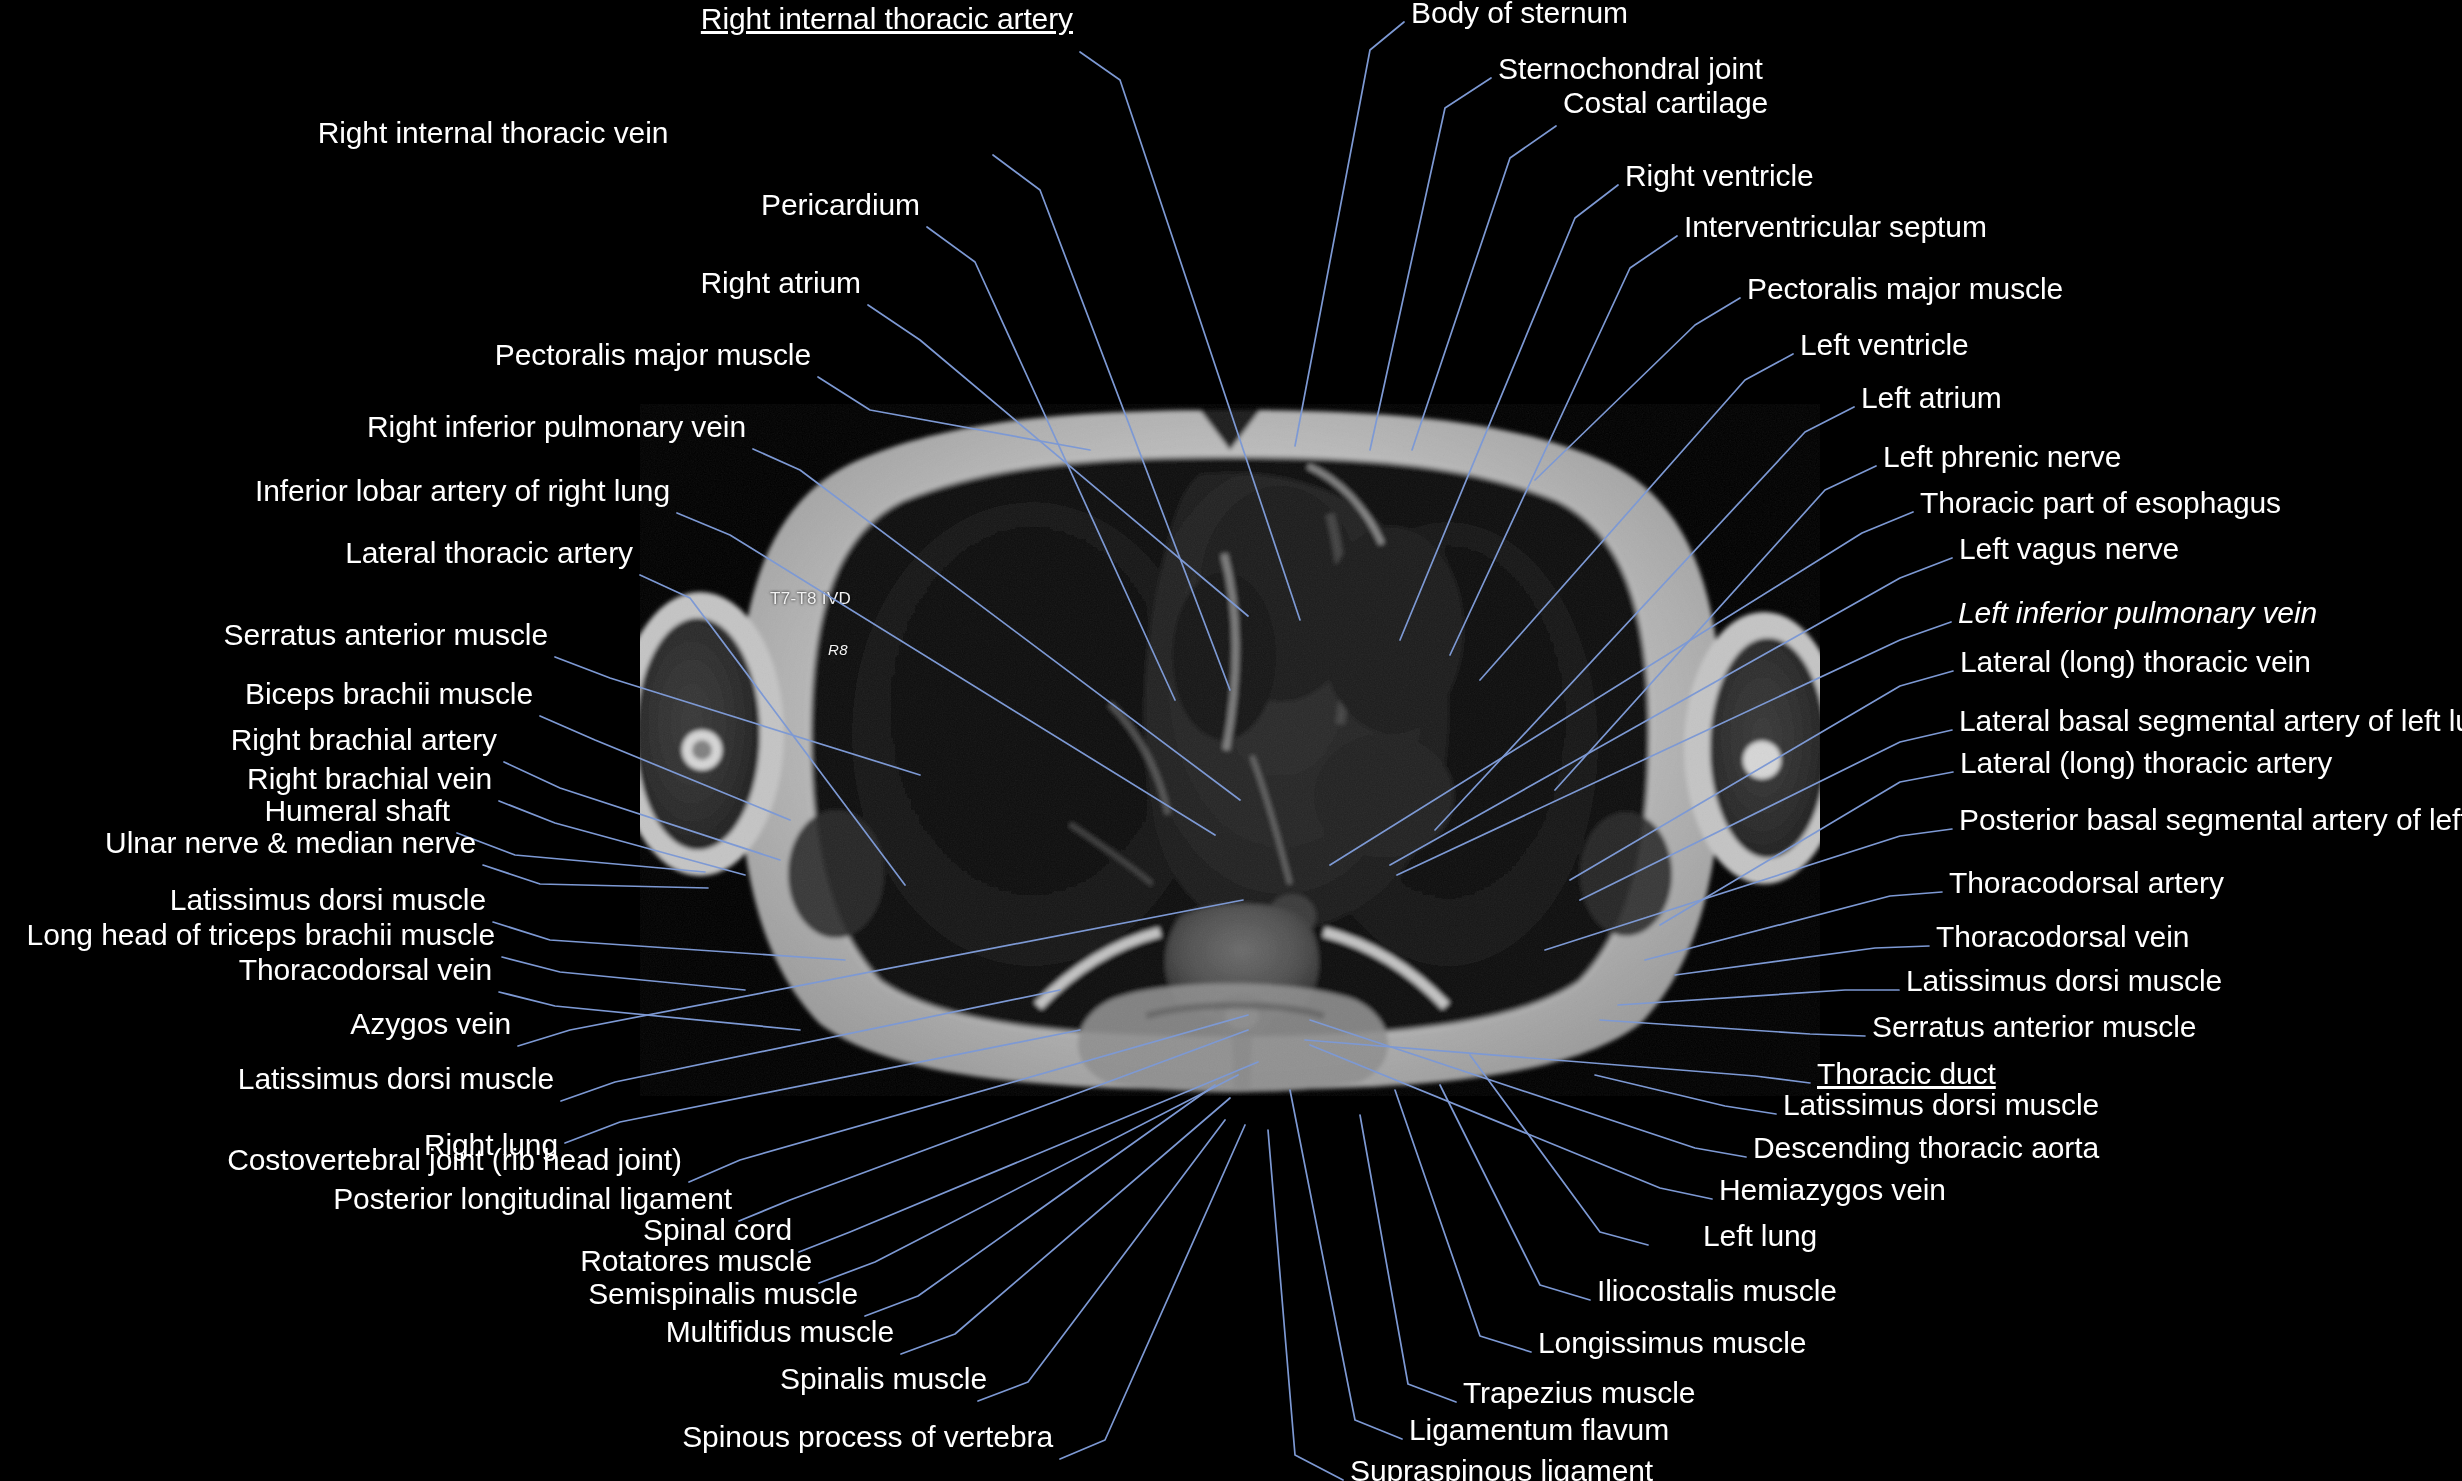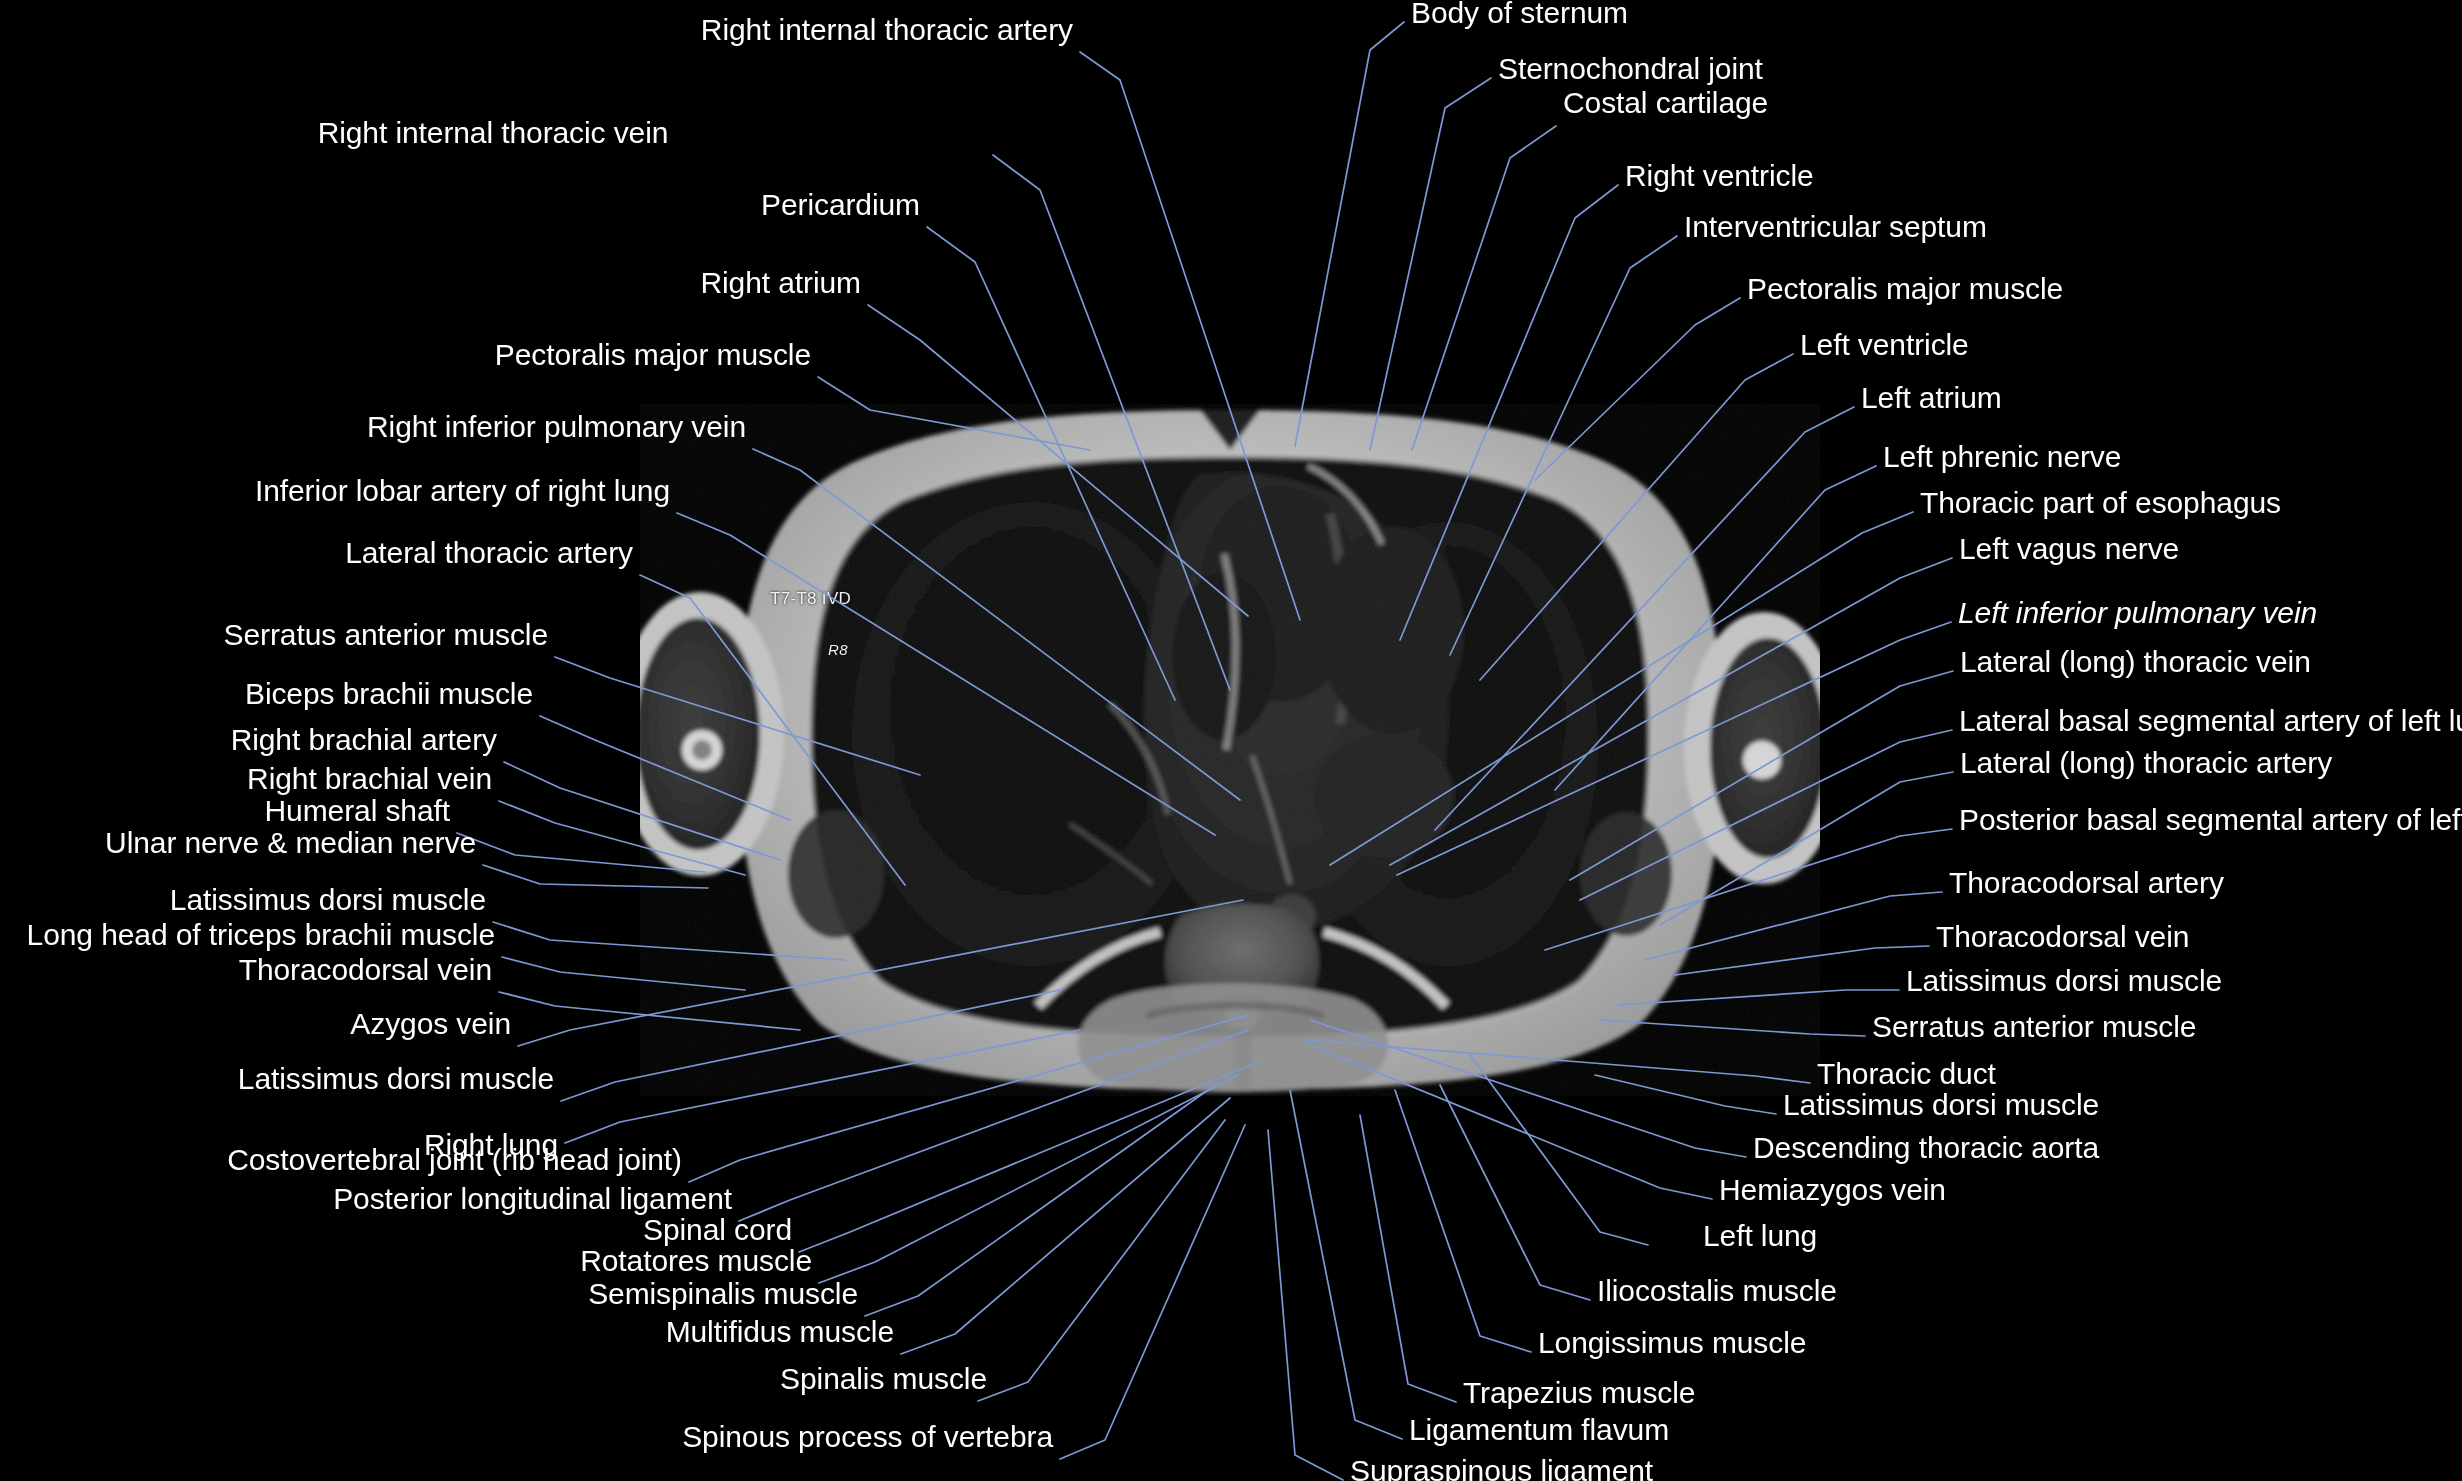--- a/index.html
+++ b/index.html
@@ -256,21 +256,21 @@
       <path d="M 1712 1199 L 1660 1188 L 1310 1045"></path>
       <path d="M 1648 1245 L 1600 1232 L 1470 1055"></path>
       <path d="M 1590 1300 L 1540 1285 L 1440 1085"></path>
       <path d="M 1531 1352 L 1480 1336 L 1395 1090"></path>
       <path d="M 1456 1402 L 1408 1384 L 1360 1115"></path>
       <path d="M 1402 1439 L 1355 1420 L 1290 1090"></path>
       <path d="M 1343 1480 L 1295 1455 L 1268 1130"></path>
     </svg>
 
   <div>
-    <div class="callout right-aligned" style="left:0; width:1073px; top:15px;">Right internal thoracic artery</div>
+    <div class="callout right-aligned" style="left:0; width:1073px; top:4px;text-decoration:underline;">Right internal thoracic artery</div>
     <div class="callout right-aligned" style="left:0; width:986px; top:118px;text-align:center;">Right internal thoracic vein</div>
     <div class="callout right-aligned" style="left:0; width:920px; top:190px;">Pericardium</div>
     <div class="callout right-aligned" style="left:0; width:861px; top:268px;">Right atrium</div>
     <div class="callout right-aligned" style="left:0; width:811px; top:340px;">Pectoralis major muscle</div>
     <div class="callout right-aligned" style="left:0; width:746px; top:412px;">Right inferior pulmonary vein</div>
     <div class="callout right-aligned" style="left:0; width:670px; top:476px;">Inferior lobar artery of right lung</div>
     <div class="callout right-aligned" style="left:0; width:633px; top:538px;">Lateral thoracic artery</div>
     <div class="callout right-aligned" style="left:0; width:548px; top:620px;">Serratus anterior muscle</div>
     <div class="callout right-aligned" style="left:0; width:533px; top:679px;">Biceps brachii muscle</div>
     <div class="callout right-aligned" style="left:0; width:497px; top:725px;">Right brachial artery</div>
@@ -307,21 +307,21 @@
     <div class="callout left-aligned" style="left:1959px; top:534px;">Left vagus nerve</div>
     <div class="callout left-aligned" style="left:1958px; top:598px;font-style:italic;">Left inferior pulmonary vein</div>
     <div class="callout left-aligned" style="left:1960px; top:647px;">Lateral (long) thoracic vein</div>
     <div class="callout left-aligned" style="left:1959px; top:706px;">Lateral basal segmental artery of left lung</div>
     <div class="callout left-aligned" style="left:1960px; top:748px;">Lateral (long) thoracic artery</div>
     <div class="callout left-aligned" style="left:1959px; top:805px;">Posterior basal segmental artery of left lung</div>
     <div class="callout left-aligned" style="left:1949px; top:868px;">Thoracodorsal artery</div>
     <div class="callout left-aligned" style="left:1936px; top:922px;">Thoracodorsal vein</div>
     <div class="callout left-aligned" style="left:1906px; top:966px;">Latissimus dorsi muscle</div>
     <div class="callout left-aligned" style="left:1872px; top:1012px;">Serratus anterior muscle</div>
-    <div class="callout left-aligned" style="left:1817px; top:1059px;">Thoracic duct</div>
+    <div class="callout left-aligned" style="left:1817px; top:1059px;text-decoration:underline;">Thoracic duct</div>
     <div class="callout left-aligned" style="left:1783px; top:1090px;">Latissimus dorsi muscle</div>
     <div class="callout left-aligned" style="left:1753px; top:1133px;">Descending thoracic aorta</div>
     <div class="callout left-aligned" style="left:1719px; top:1175px;">Hemiazygos vein</div>
     <div class="callout left-aligned" style="left:1655px; top:1221px;margin-left:48px;">Left lung</div>
     <div class="callout left-aligned" style="left:1597px; top:1276px;">Iliocostalis muscle</div>
     <div class="callout left-aligned" style="left:1538px; top:1328px;">Longissimus muscle</div>
     <div class="callout left-aligned" style="left:1463px; top:1378px;">Trapezius muscle</div>
     <div class="callout left-aligned" style="left:1409px; top:1415px;">Ligamentum flavum</div>
     <div class="callout left-aligned" style="left:1350px; top:1456px;">Supraspinous ligament</div>
   </div>

